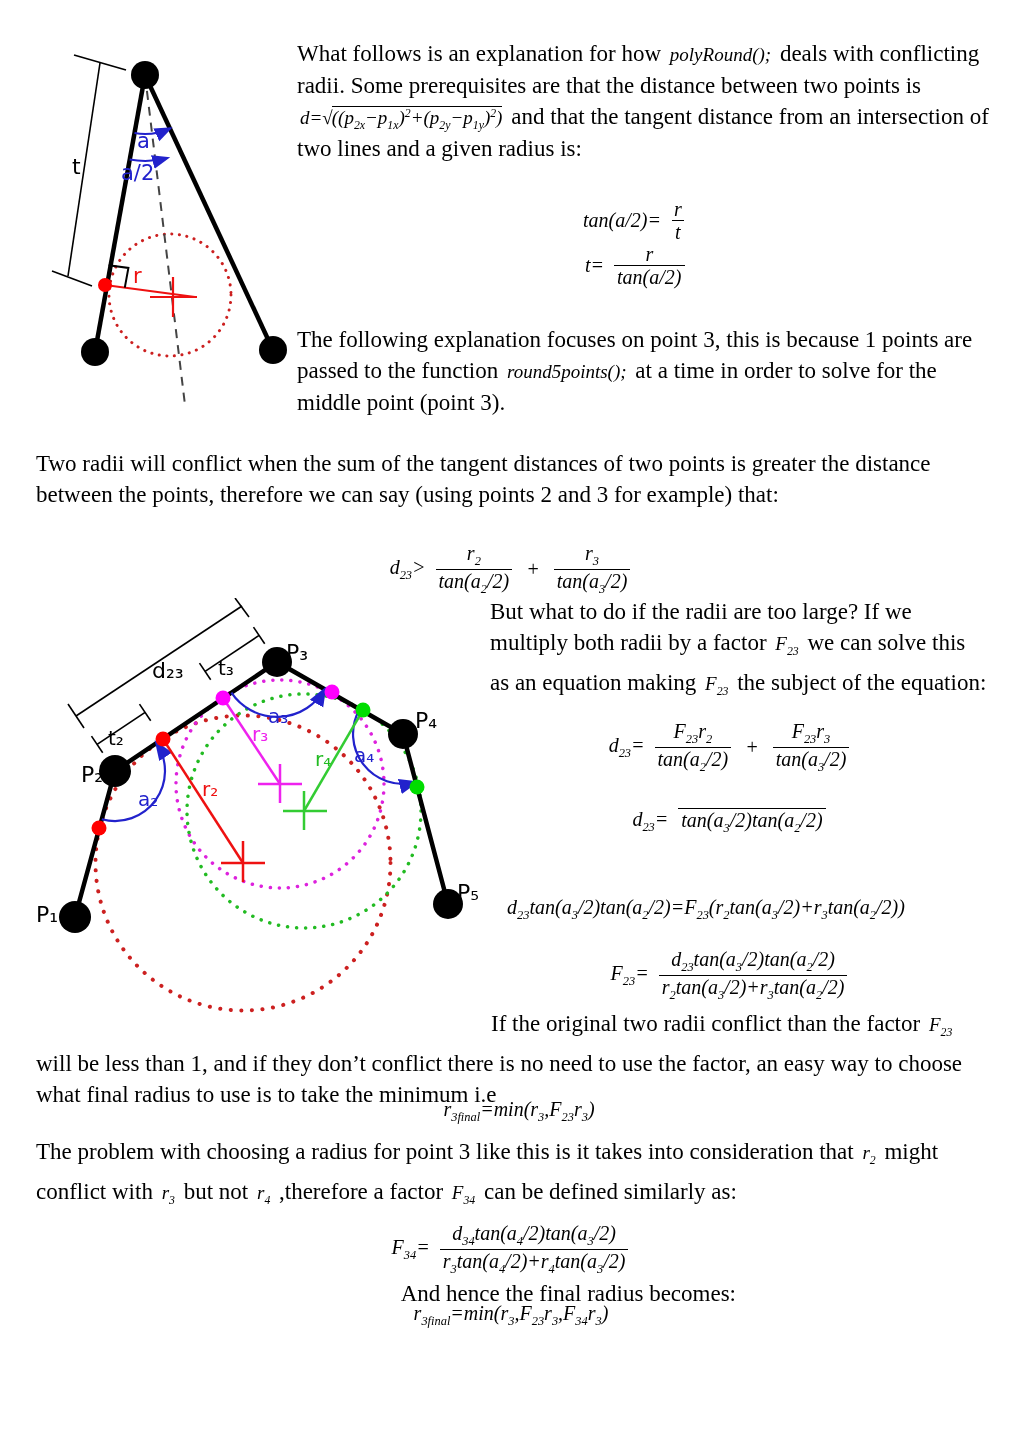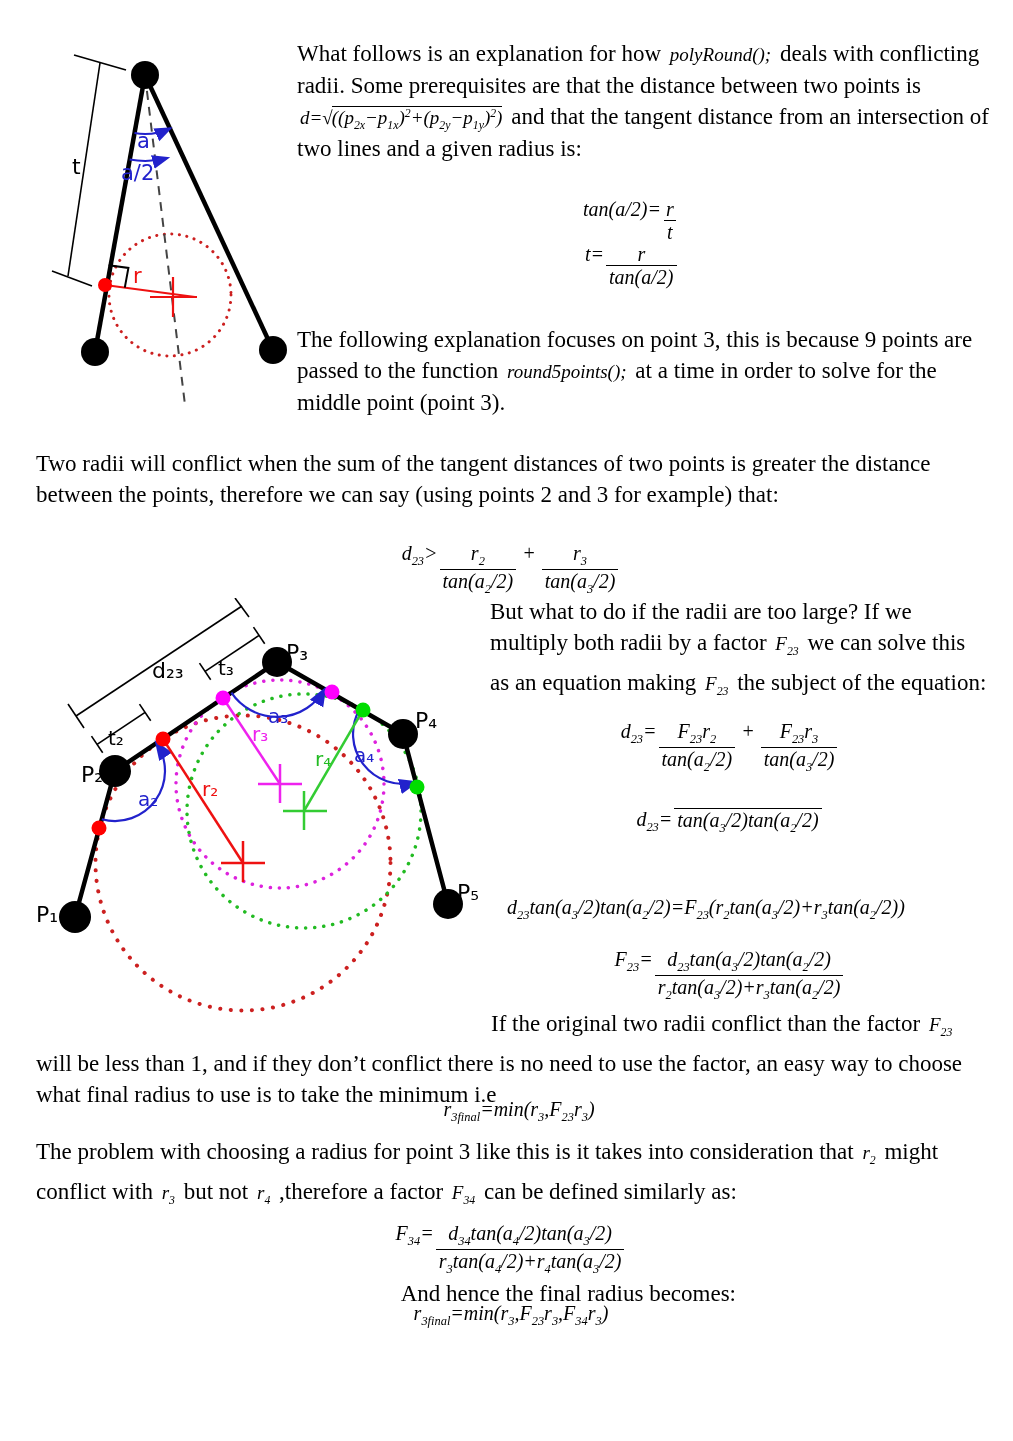--- a/index.html
+++ b/index.html
@@ -5,21 +5,21 @@
   html,body{margin:0;padding:0;background:#ffffff;}
   .page{position:relative;width:1013px;height:1441px;background:#ffffff;color:#000;
         font-family:"Liberation Serif","DejaVu Serif",serif;overflow:hidden;}
   .para{position:absolute;font-size:23px;line-height:31px;}
   .imath{font-style:italic;font-size:19px;margin:0 3px;white-space:nowrap;}
   sub{font-size:62%;}
   sup{font-size:62%;}
   .radical{font-style:normal;display:inline-block;margin-right:-1px;}
   .sqrt-body{display:inline-block;border-top:1.4px solid #000;line-height:1.15;}
   .eq{position:absolute;font-style:italic;font-size:20px;display:flex;justify-content:center;}
-  .eq .mrow{display:inline-flex;align-items:flex-start;}
+  .eq .mrow{display:inline-flex;align-items:center;gap:8px;}
   .frac{display:inline-flex;flex-direction:column;align-items:center;text-align:center;
         line-height:1.12;margin:0 2px;}
   .frac .den{border-top:1.5px solid #000;padding:0 3px;}
   .frac .num{padding:0 3px;}
   .op{margin:0 4px;}
   .indent-first{text-indent:455px;}
   svg{position:absolute;}
   svg text{font-family:"DejaVu Sans","Liberation Sans",sans-serif;}
 </style>
 </head>
@@ -91,21 +91,21 @@
     <span class="mrow">
       <span>t=</span>
       <span class="frac">
           <span class="num">r</span>
           <span class="den">tan(a/2)</span>
         </span>
     </span>
   </div>
 
   <div class="para" style="left:297px;top:324px;width:697px;">
-    <span>The following explanation focuses on point 3, this is because 9 points are passed to the function </span><span class="imath">round5points();</span><span> at a time in order to solve for the middle point (point 3).</span>
+    <span>The following explanation focuses on point 3, this is because 1 points are passed to the function </span><span class="imath">round5points();</span><span> at a time in order to solve for the middle point (point 3).</span>
   </div>
 
   <div class="para" style="left:36px;top:448px;width:955px;">
     <span>Two radii will conflict when the sum of the tangent distances of two points is greater the distance between the points, therefore we can say (using points 2 and 3 for example) that:</span>
   </div>
 
   <div class="eq" style="left:36px;top:542px;width:950px;">
     <span class="mrow">
       <span>d<sub>23</sub>&gt;</span>
       <span class="frac">

